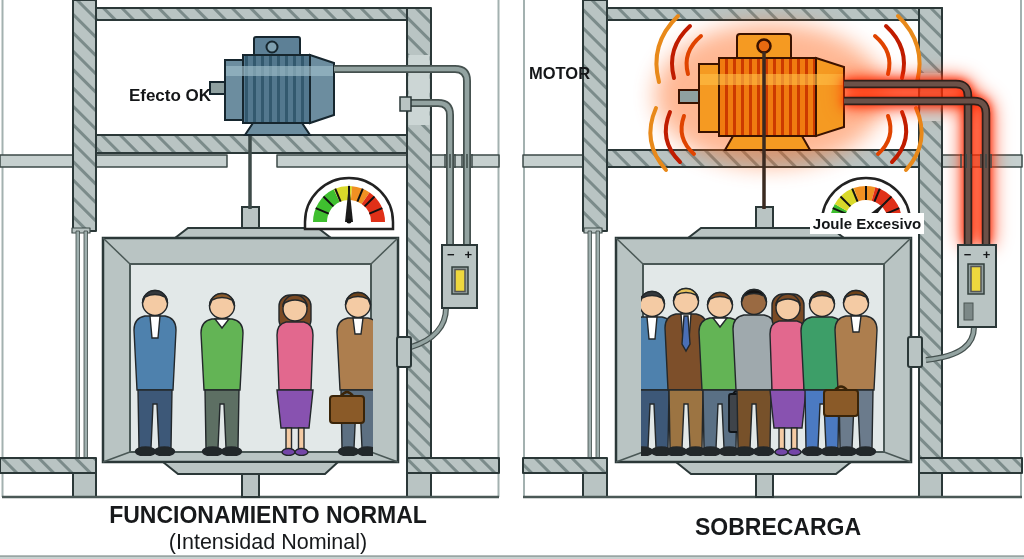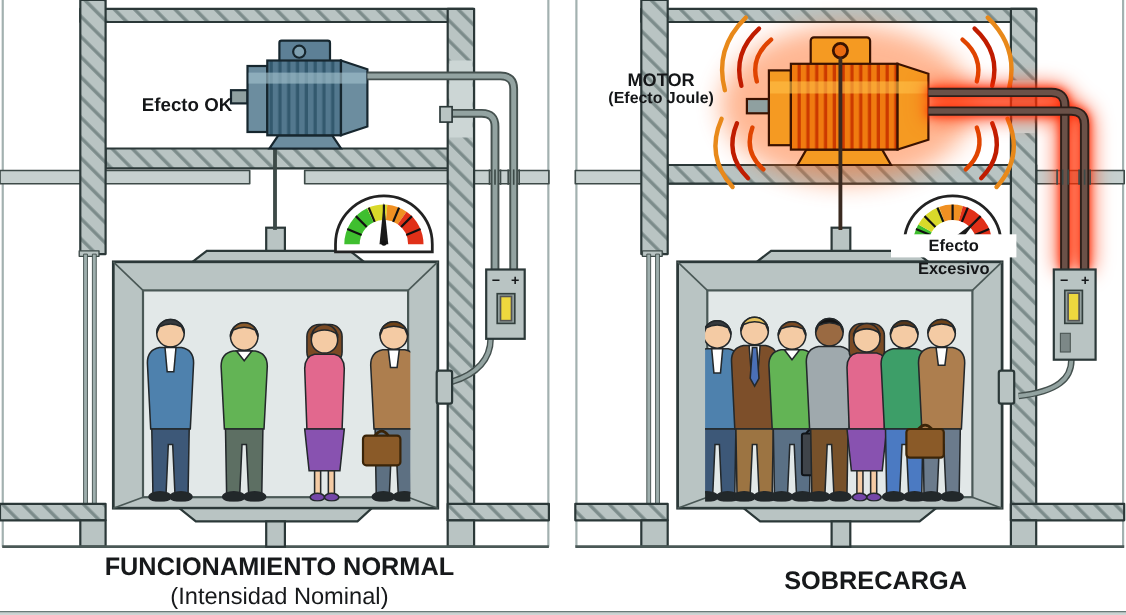--- a/index.html
+++ b/index.html
@@ -1,28 +1,28 @@
 <!DOCTYPE html>
 <html><head>
 <meta charset="utf-8">
 <style>
   html,body{margin:0;padding:0;background:#fff;}
   #stage{position:relative;width:1024px;height:559px;background:#ffffff;overflow:hidden;
          font-family:"Liberation Sans",sans-serif;}
   #scene{position:absolute;left:0;top:0;}
   .lbl{position:absolute;color:#141618;font-family:"Liberation Sans",sans-serif;line-height:1.1;}
   .lbl-motor-ok{left:128px;top:87px;width:84px;font-size:17px;font-weight:bold;text-align:center;}
-  .lbl-overheat{left:508px;top:64px;width:186px;text-align:center;font-weight:bold;}
+  .lbl-overheat{left:529px;top:64px;width:186px;text-align:left;font-weight:bold;}
   .lbl-overheat .l1,.lbl-overheat .l2{font-size:16.5px;line-height:18px;}
   .lbl-overheat .l3{font-size:14.5px;line-height:17px;}
   .lbl-calor{left:810px;top:213px;width:114px;height:21px;background:#ffffff;font-size:15px;
              font-weight:bold;text-align:center;line-height:21px;}
   .caption{position:absolute;text-align:center;color:#17191b;}
-  .caption-left{left:26px;top:502px;width:456px;}
-  .caption-right{left:568px;top:514px;width:456px;}
+  .caption-left{left:40px;top:502px;width:456px;}
+  .caption-right{left:550px;top:514px;width:456px;}
   .cap-bold{font-size:23px;font-weight:bold;line-height:27px;}
   .cap-reg{font-size:21.5px;font-weight:normal;line-height:26px;}
   .terminals{position:absolute;display:flex;justify-content:space-around;align-items:center;
              font-size:13px;font-weight:bold;color:#15181a;}
   .terminals-left{left:442px;top:247px;width:35px;}
   .terminals-right{left:958px;top:247px;width:38px;}
   .wire-glow{filter:drop-shadow(0 0 4px #ff2200) drop-shadow(0 0 9px #ff3300);}
 </style>
 </head>
 <body>
@@ -376,24 +376,23 @@
   </g>
   <polygon points="868.8,224.8 863.2,219.2 887.9,200.1" fill="#1a1a1a"></polygon>
   <circle cx="866" cy="221" r="2.5" fill="#111"></circle>
 </g>
 </svg>
 
 <div class="lbl lbl-motor-ok">Efecto OK</div>
 
 <div class="lbl lbl-overheat">
   <div class="l1">MOTOR</div>
-  <div class="l3">(Efecto Joule)</div>
-</div>
-
-<div class="lbl lbl-calor">Efecto Excesivo</div>
+</div>
+
+<div class="lbl lbl-calor">Joule Excesivo</div>
 
 <div class="terminals terminals-left">
   <span>−</span>
   <span>+</span>
 </div>
 <div class="terminals terminals-right">
   <span>−</span>
   <span>+</span>
 </div>
 

